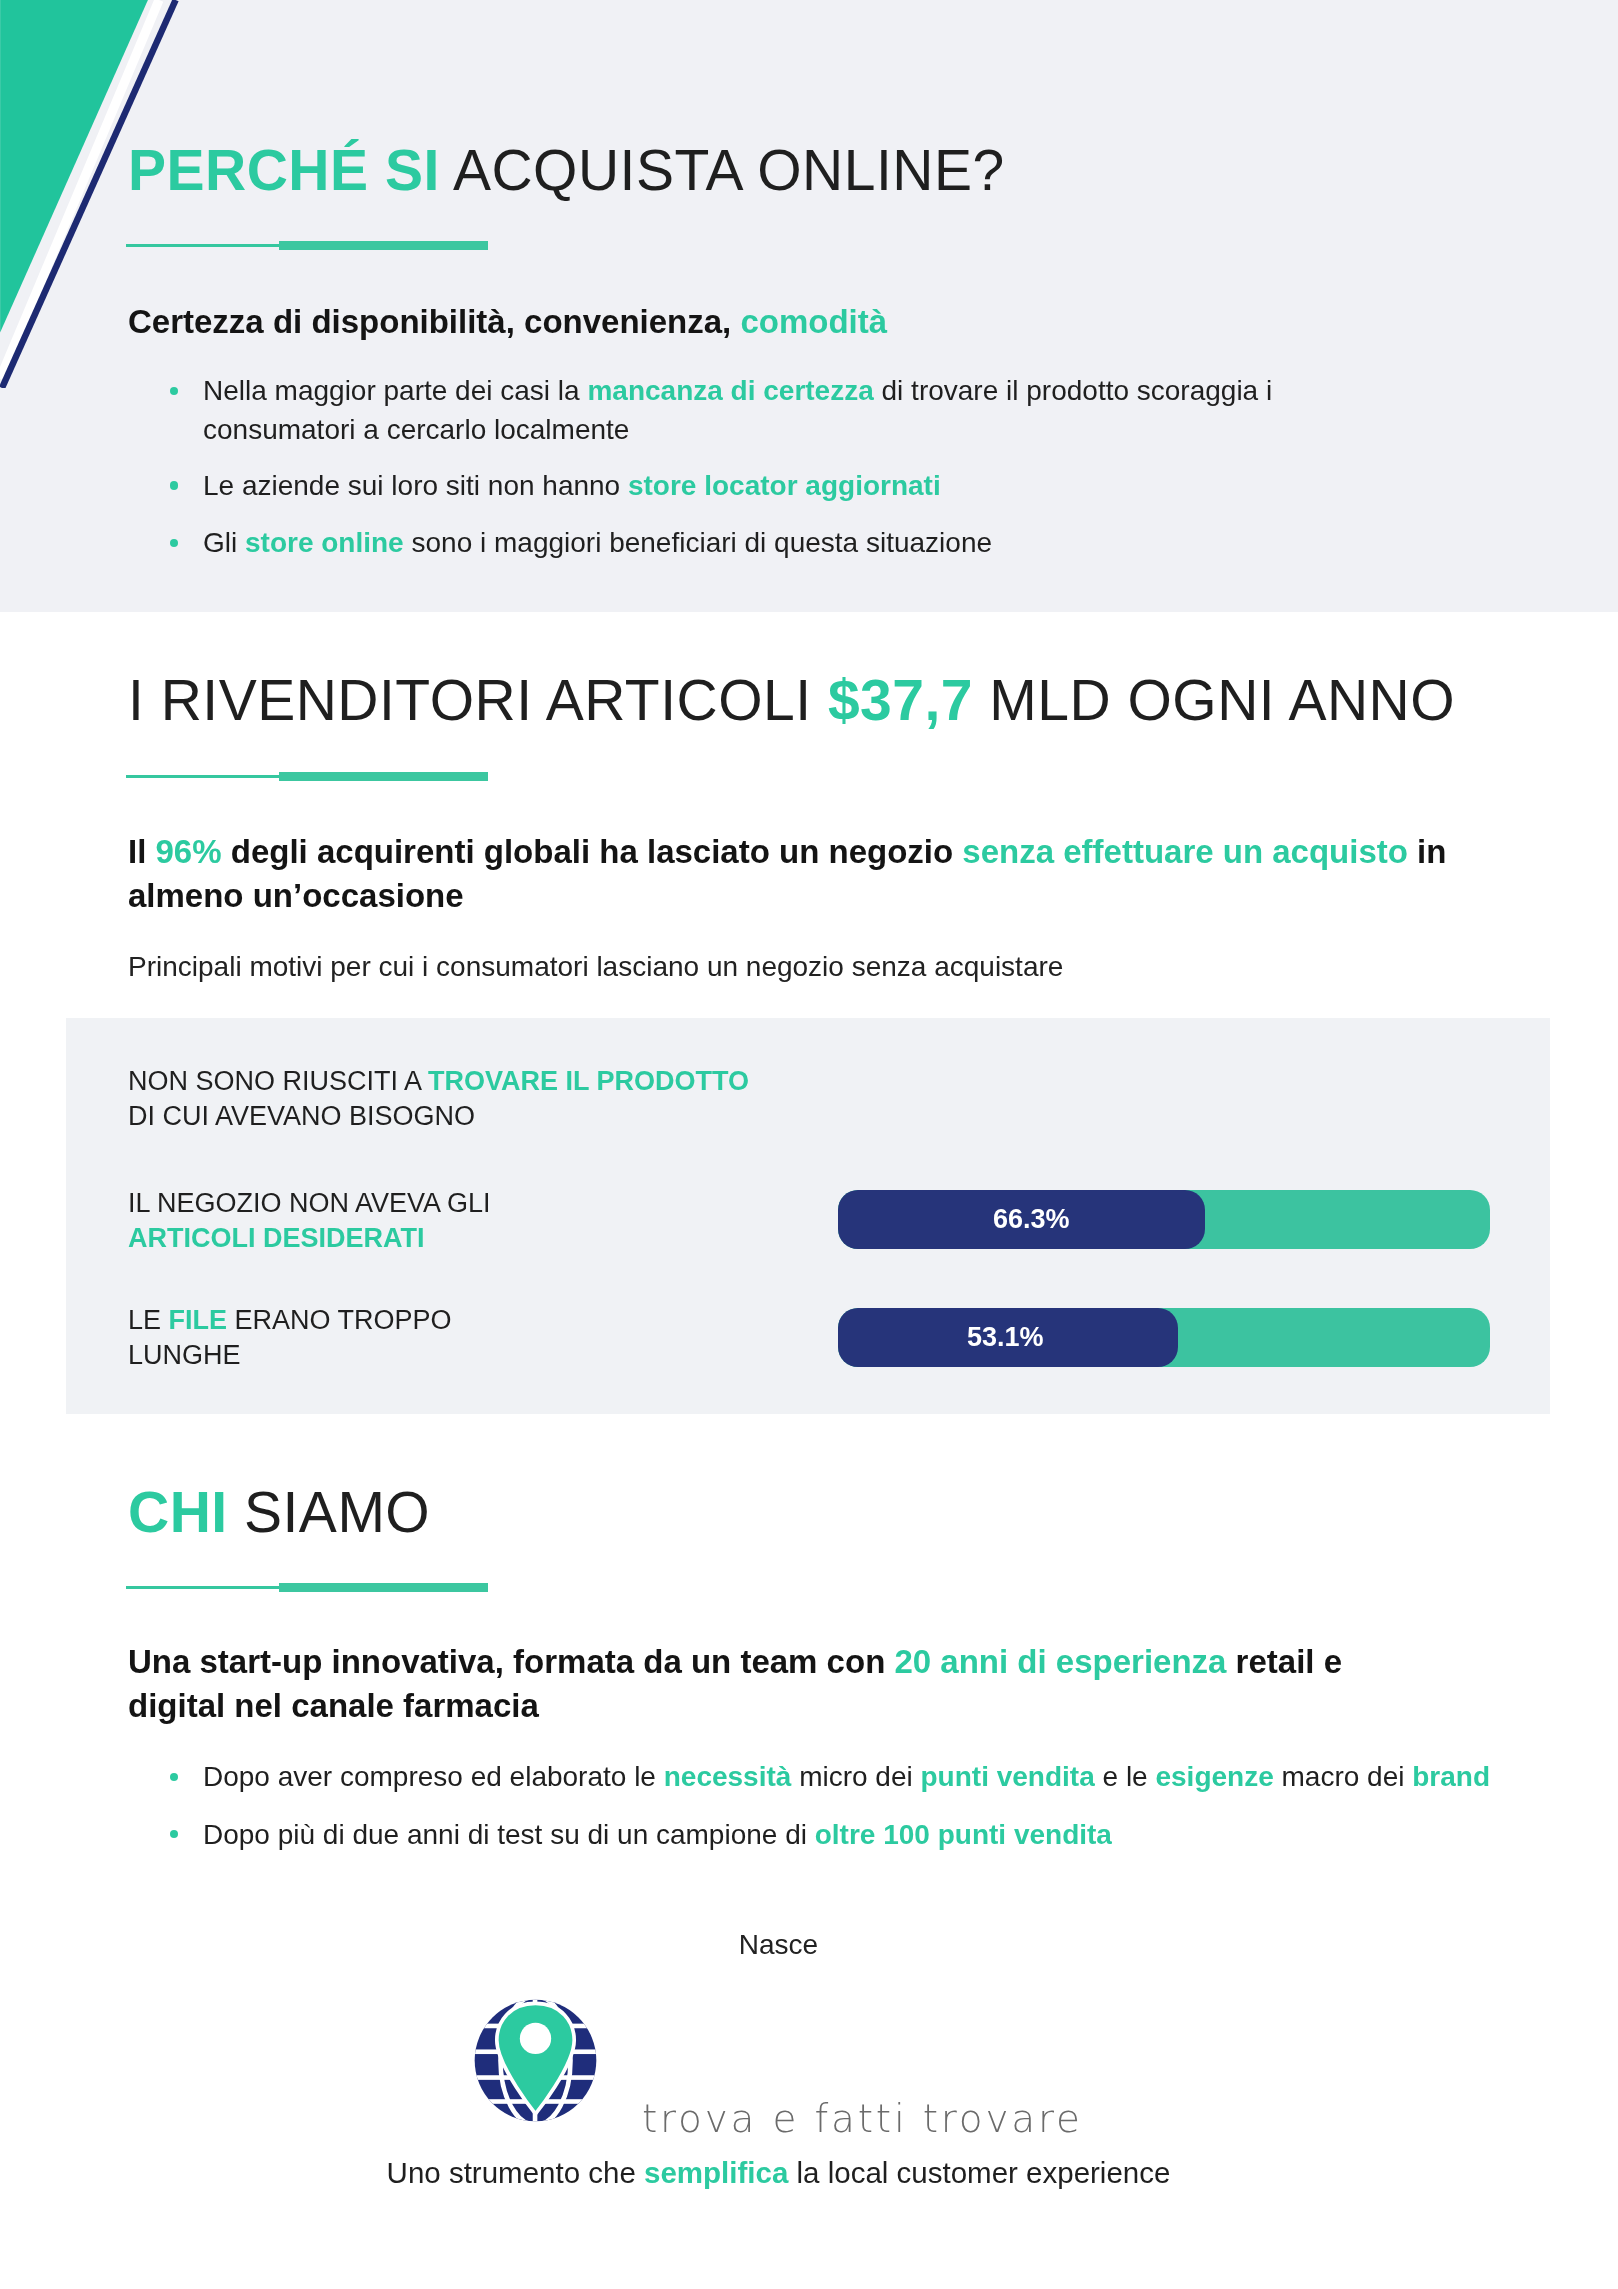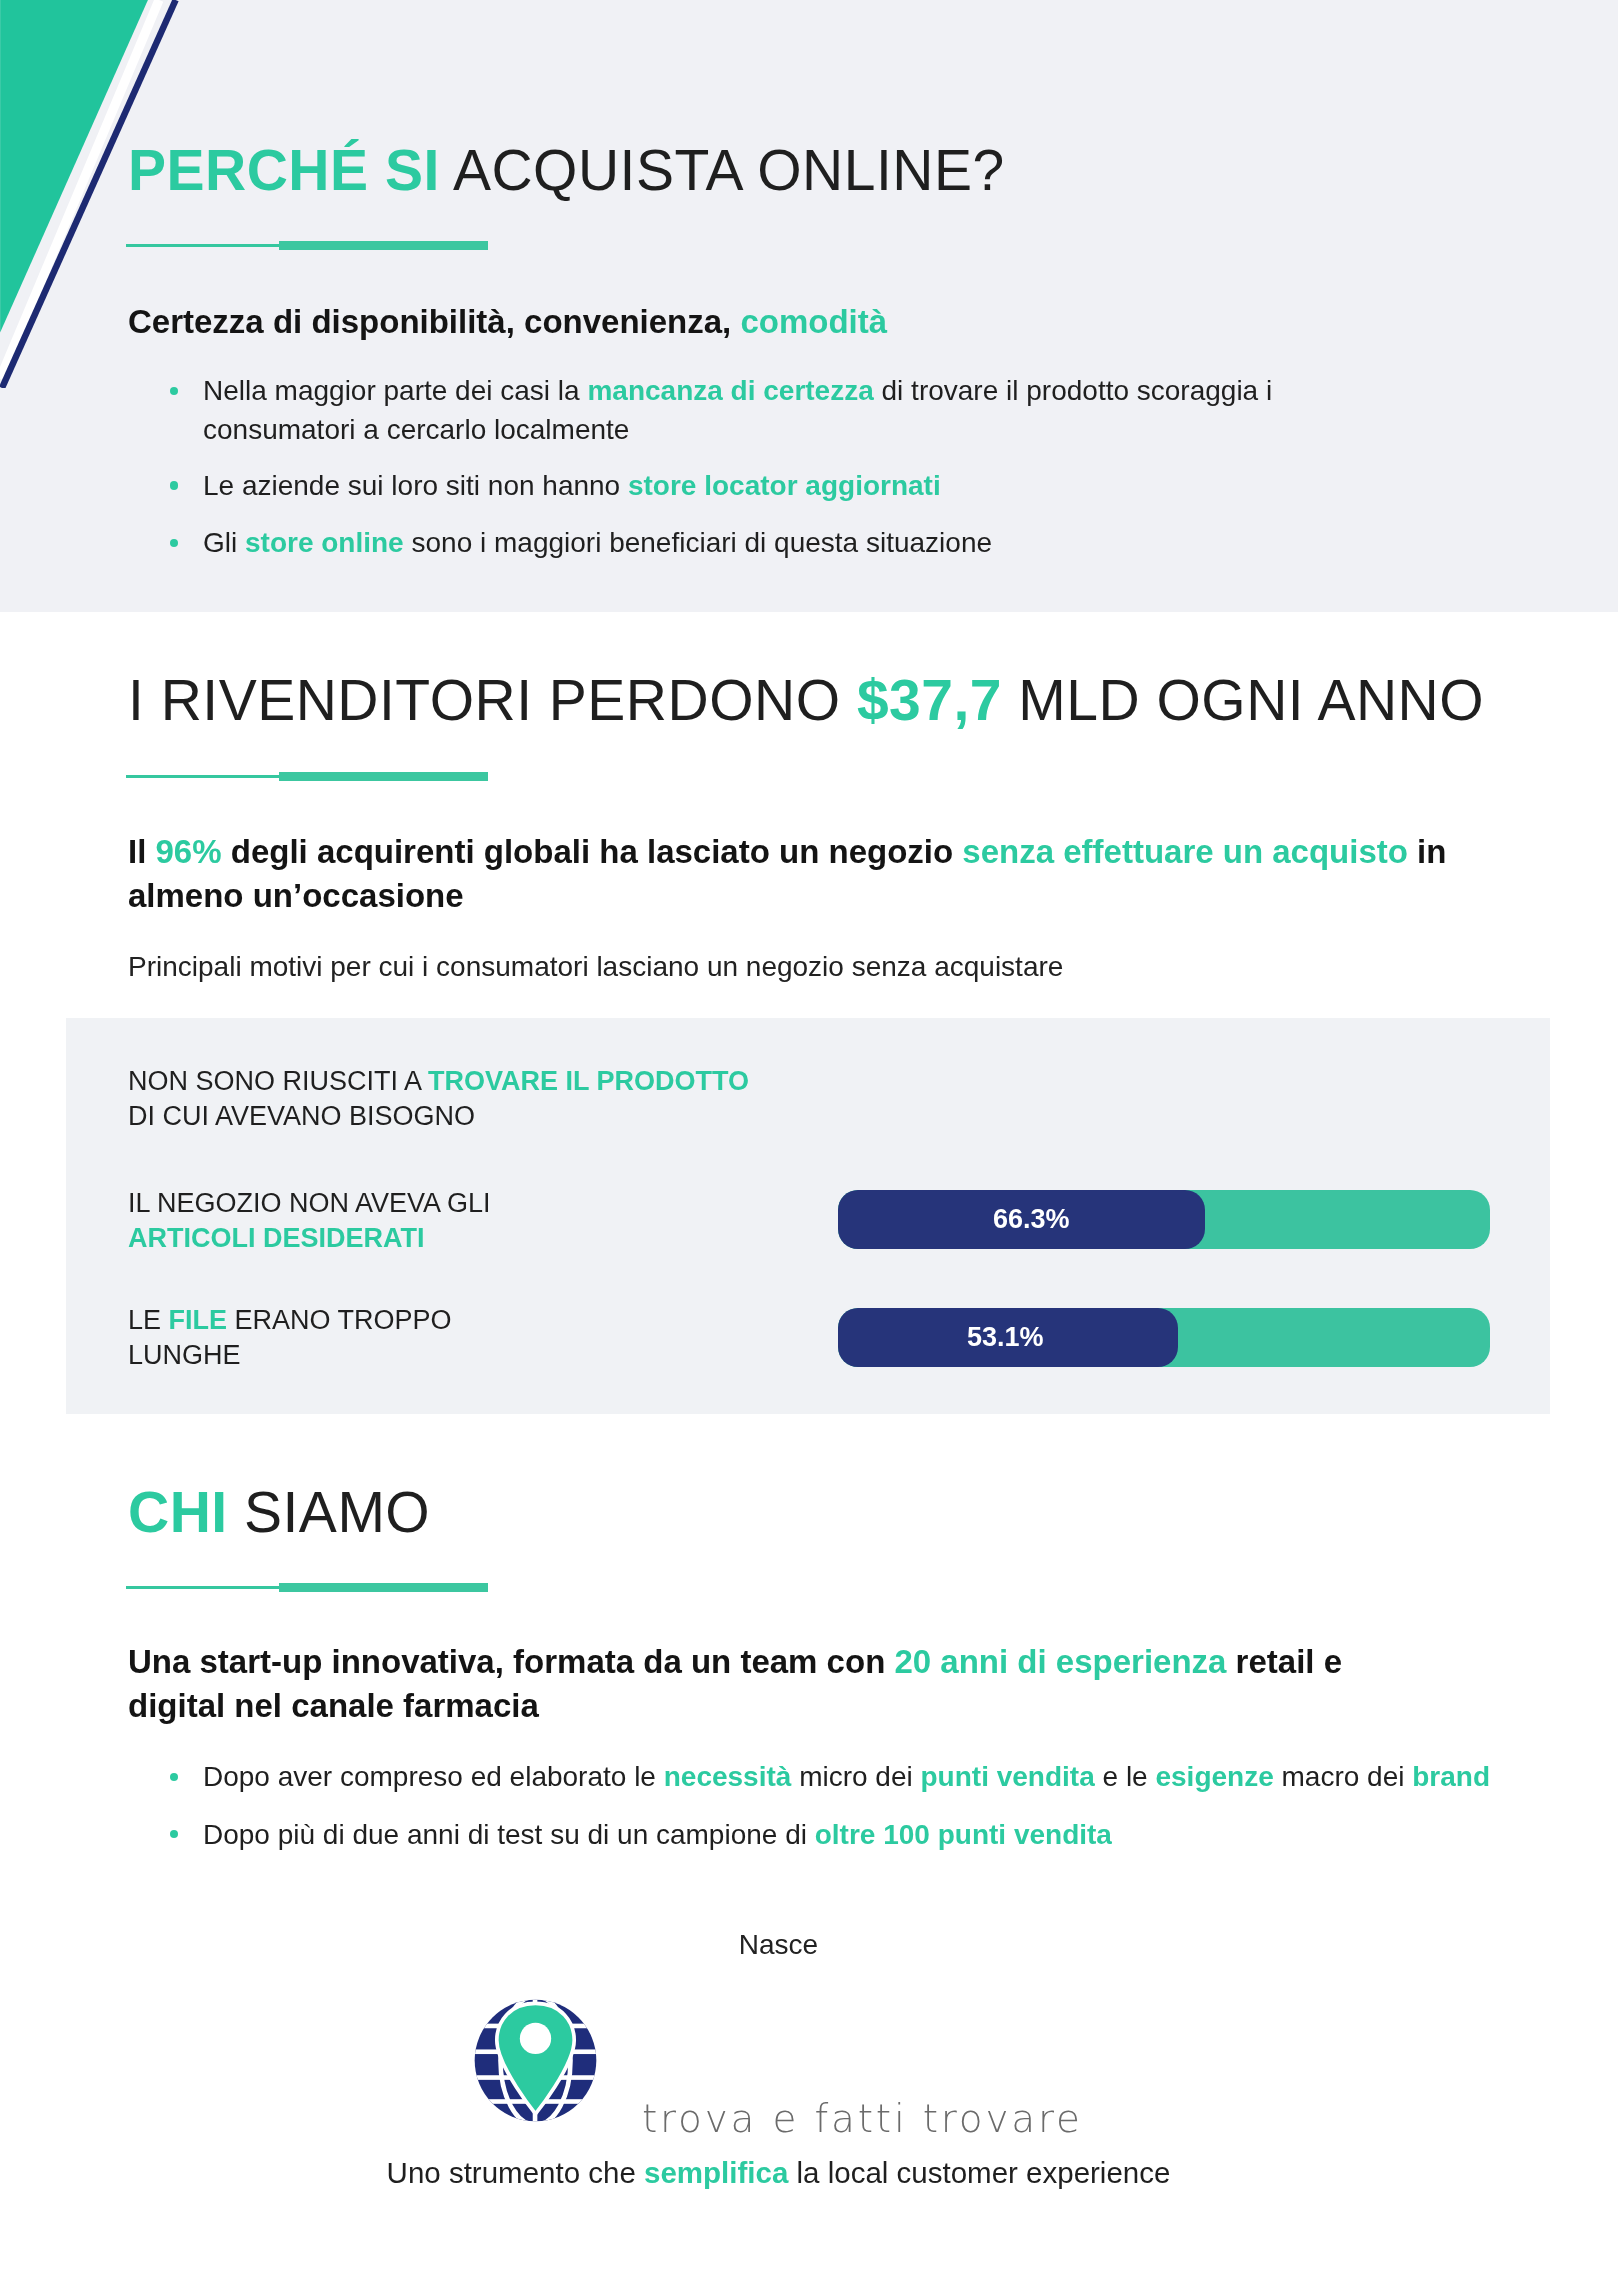--- a/index.html
+++ b/index.html
@@ -63,21 +63,21 @@
   <span>Certezza di disponibilità, convenienza, </span><span class="acc-t">comodità</span>
 </div>
 
 <ul class="bullets" style="top:371px; width:1237px;">
   <li><span>Nella maggior parte dei casi la </span><span class="acc-b">mancanza di certezza</span><span> di trovare il prodotto scoraggia i consumatori a cercarlo localmente</span></li>
   <li style="margin-top:-1.8px;"><span>Le aziende sui loro siti non hanno </span><span class="acc-b">store locator aggiornati</span><span></span></li>
   <li><span>Gli </span><span class="acc-b">store online</span><span> sono i maggiori beneficiari di questa situazione</span></li>
 </ul>
 
 <div class="h1" style="top:667px;">
-  <span>I RIVENDITORI PERDONO </span><span class="acc">$37,7</span><span> MLD OGNI ANNO</span>
+  <span>I RIVENDITORI ARTICOLI </span><span class="acc">$37,7</span><span> MLD OGNI ANNO</span>
 </div>
 <div class="rule" style="top:772px;">
     <div class="thin"></div>
     <div class="thick"></div>
   </div>
 
 <div class="lead" style="top:830px; width:1384px;">
   <span>Il </span><span class="acc-t">96%</span><span> degli acquirenti globali ha lasciato un negozio </span><span class="acc-t">senza effettuare un acquisto</span><span> in almeno un’occasione</span>
 </div>
 <div class="sub" style="top:951px;">Principali motivi per cui i consumatori lasciano un negozio senza acquistare</div>

